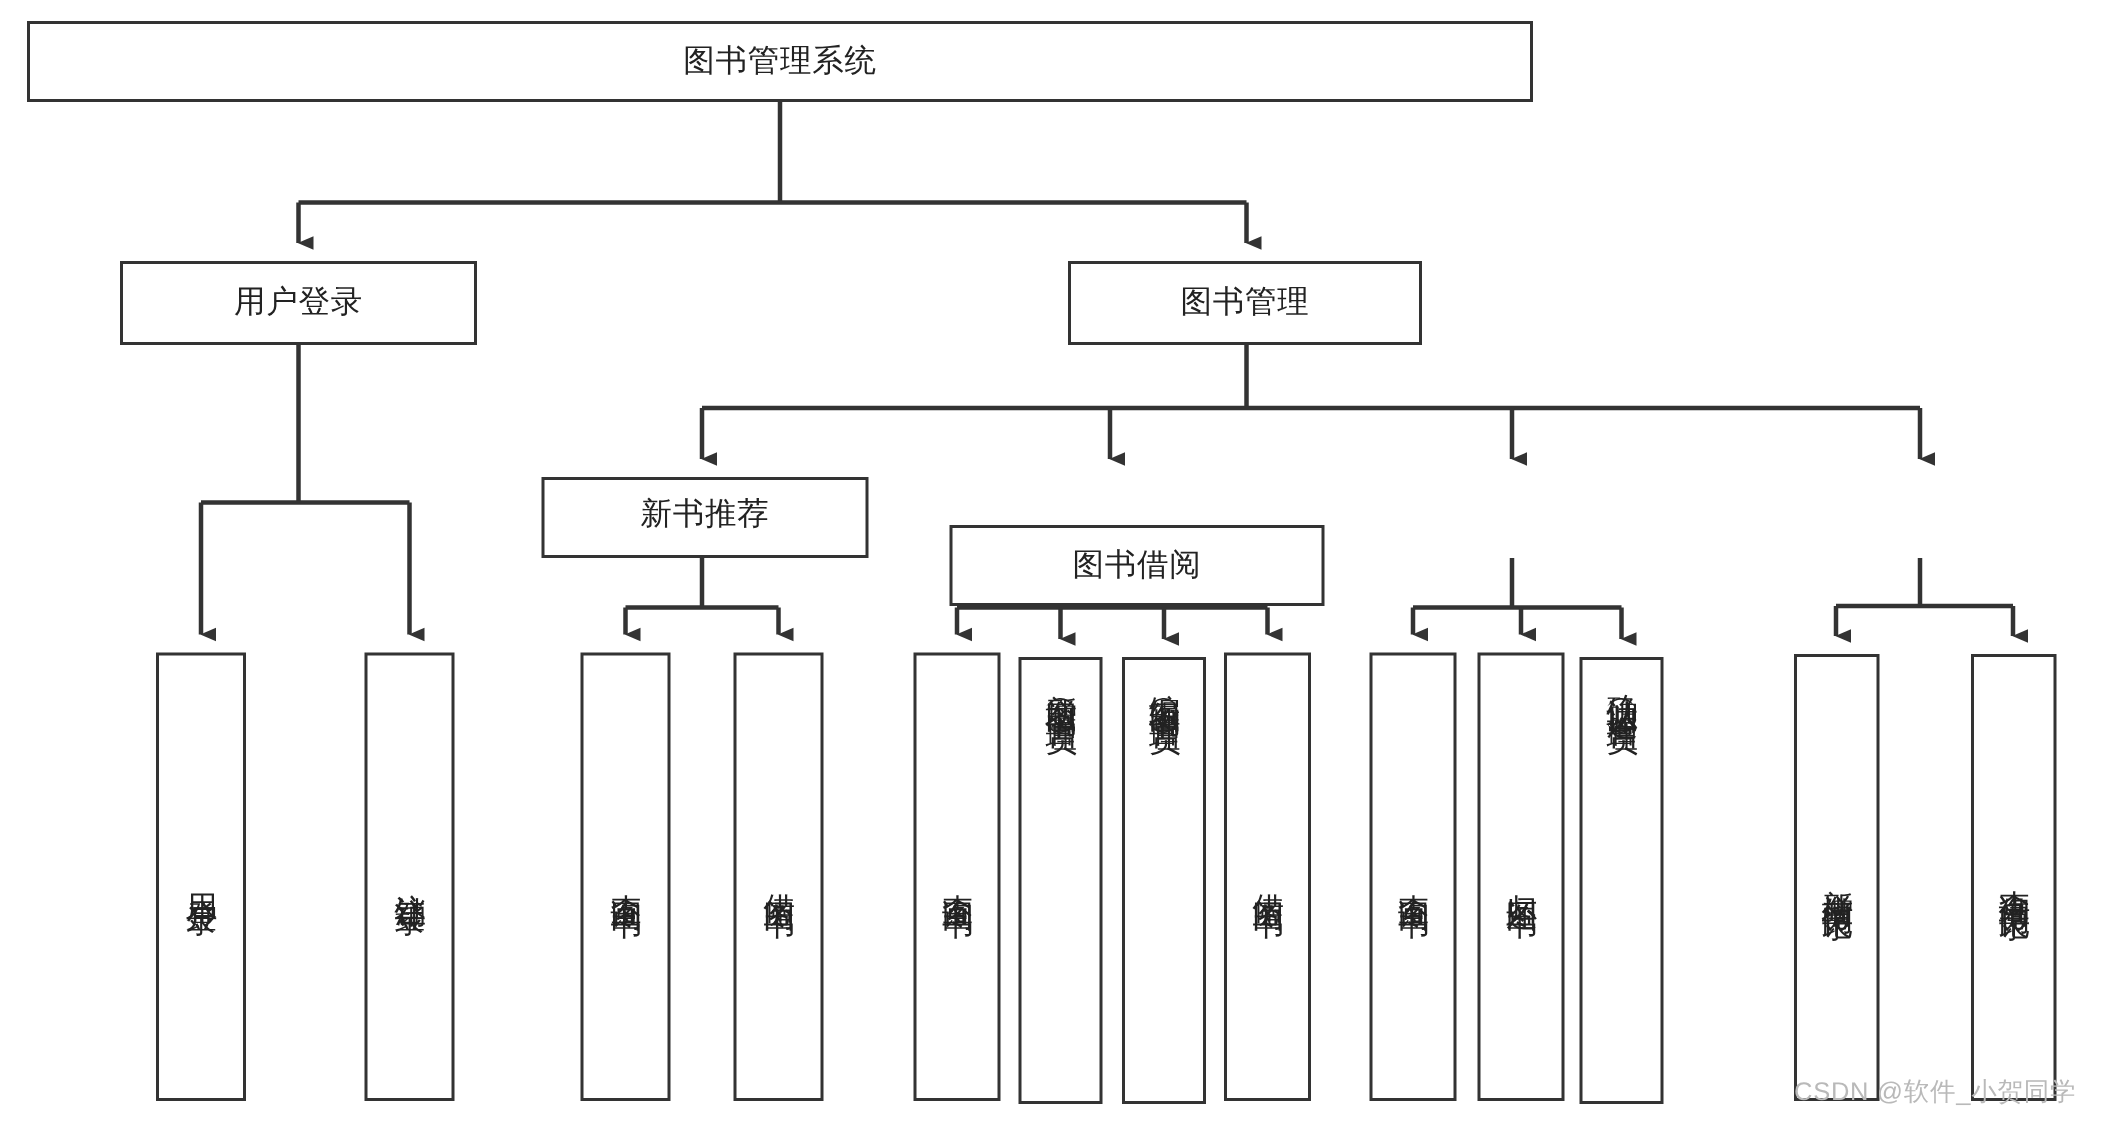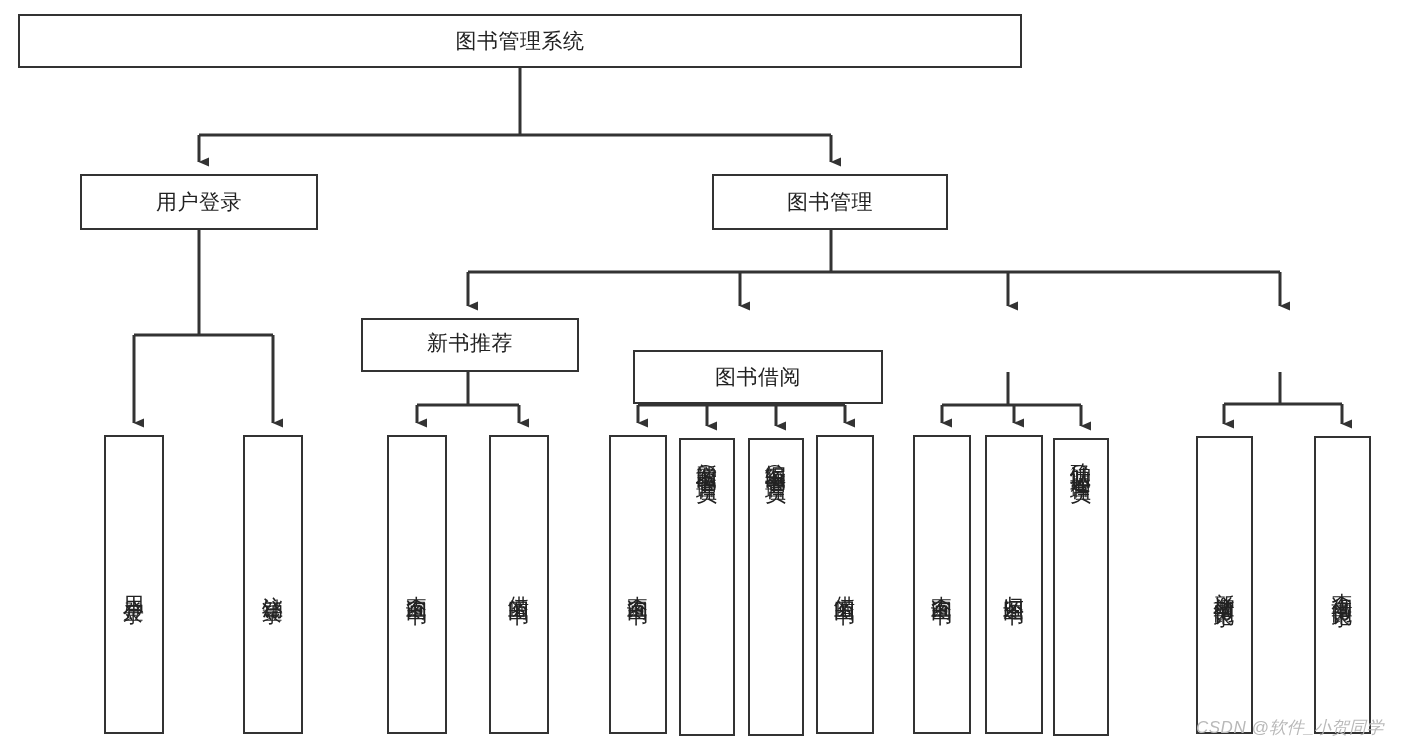--- a/index.html
+++ b/index.html
@@ -55,21 +55,20 @@
     line-height: 1.0;
     text-align: center;
     white-space: nowrap;
   }
   .watermark {
     position: absolute;
     font-size: 17px;
     color: #b9b9b9;
     white-space: nowrap;
     letter-spacing: 0.5px;
-    font-style: italic;
   }
 </style>
 </head>
 <body>
 
 <div id="diagram-root">
 
   <svg id="tree-svg" viewBox="0 0 1405 747" xmlns="http://www.w3.org/2000/svg">
     <defs>
       <marker id="arrowhead" markerWidth="10" markerHeight="11" refX="5" refY="10" orient="auto" markerUnits="userSpaceOnUse">

